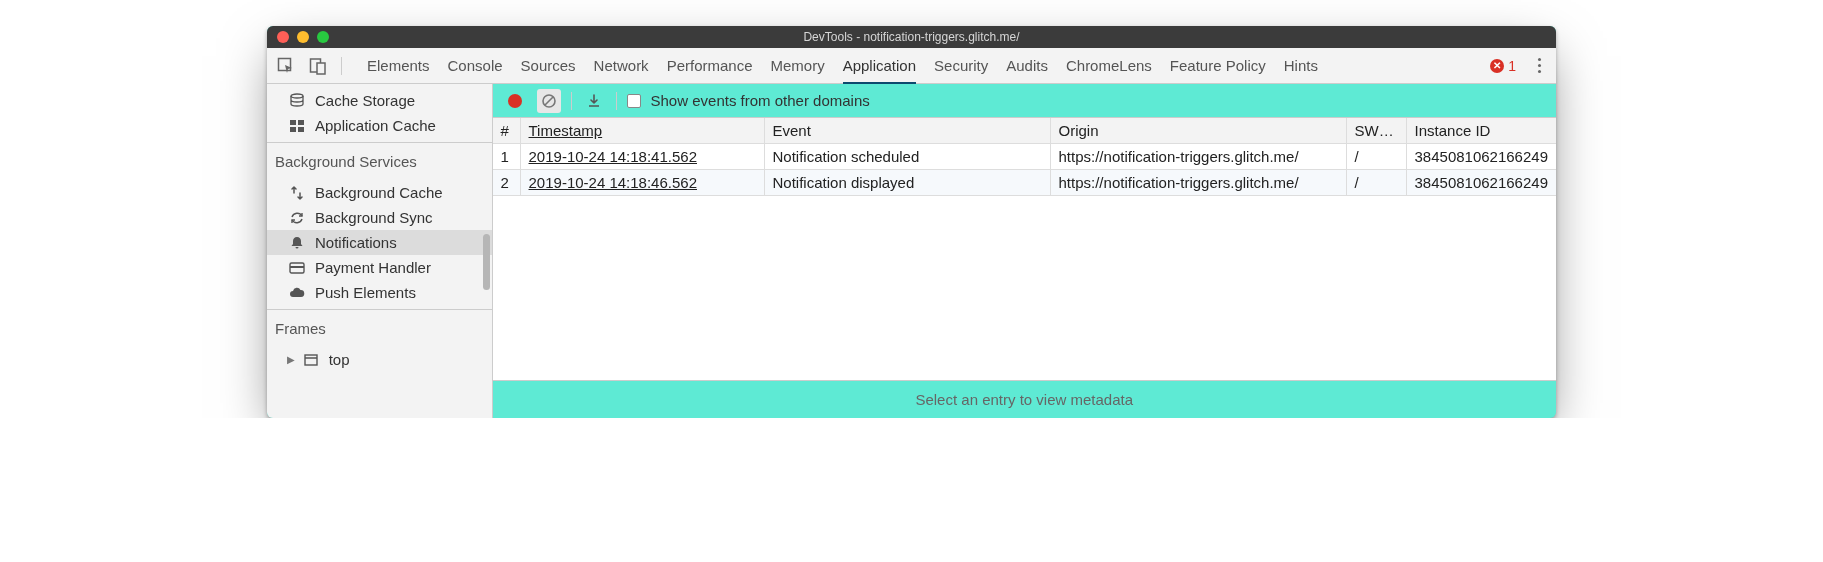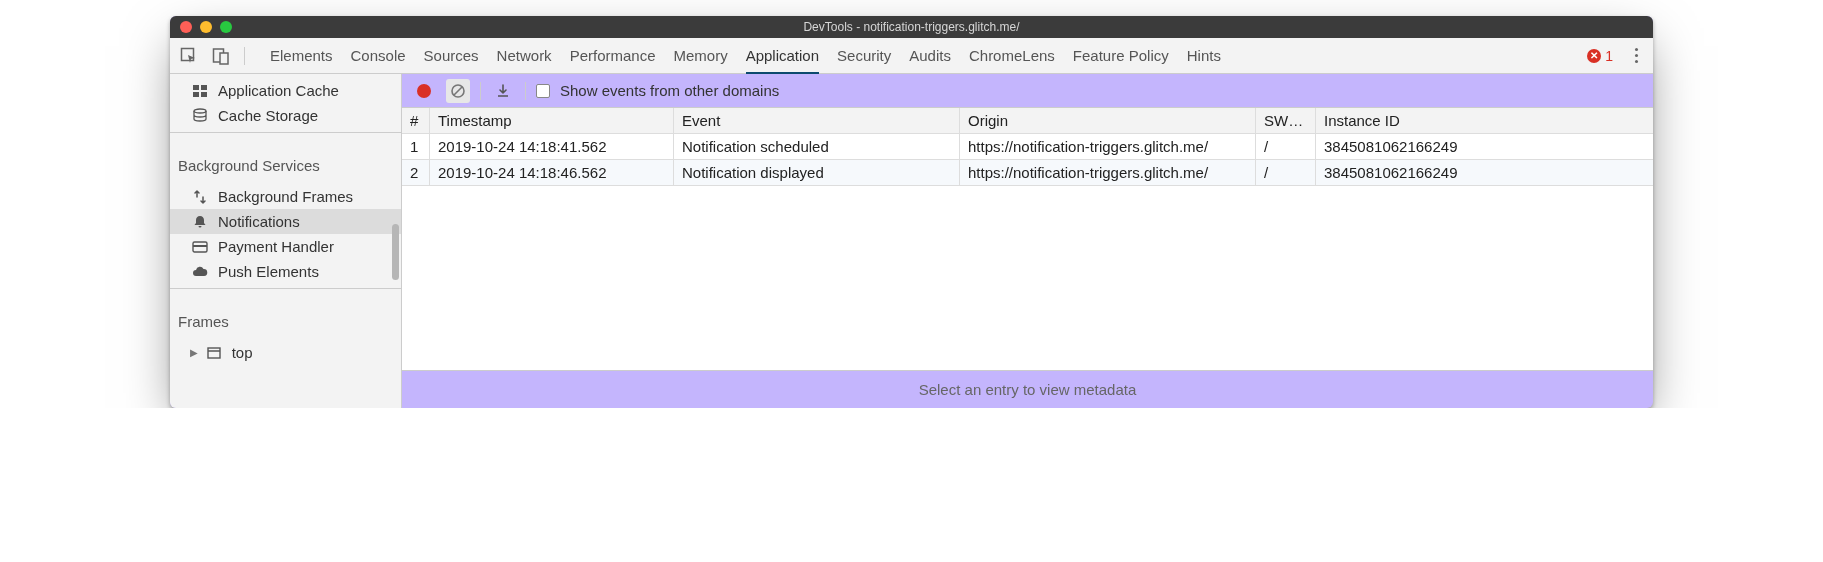--- a/index.html
+++ b/index.html
@@ -4,26 +4,26 @@
 <style>
   * { box-sizing: border-box; margin: 0; padding: 0; }
   body {
     font-family: -apple-system, BlinkMacSystemFont, "Helvetica Neue", Arial, sans-serif;
     font-size: 14px;
     color: #222;
     background: #fff;
     width: 1823px;
   }
   .window {
-    width: 1483px;
-    margin: 16px auto 0 auto;
+    width: 1289px;
+    margin: 26px auto 0 auto;
     border-radius: 6px;
     overflow: hidden;
     box-shadow: 0 20px 50px -10px rgba(0,0,0,0.5), 0 2px 4px rgba(0,0,0,0.3);
-    background: #c4b5fd;
+    background: #5eead4;
   }
   
   .titlebar {
     height: 22px;
     background: #3b3b3b;
     display: flex;
     align-items: center;
     position: relative;
   }
   .traffic-lights { display: flex; gap: 8px; padding-left: 10px; }
@@ -78,21 +78,21 @@
     display: flex; align-items: center;
     padding: 4px 12px 4px 22px;
     gap: 10px;
     font-size: 15px;
     color: #333;
     cursor: pointer;
   }
   .sidebar-item.selected { background: #dcdcdc; }
   .sidebar-item .icon { width: 16px; height: 16px; display: flex; align-items: center; justify-content: center; color: #555; }
   .sidebar-header {
-    padding: 24px 10px 6px 8px;
+    padding: 10px 10px 6px 8px;
     font-size: 15px;
     color: #555;
     border-top: 1px solid #ccc;
   }
   .sidebar-scroll-thumb {
     position: absolute;
     right: 2px;
     top: 150px;
     width: 7px;
     height: 56px;
@@ -135,21 +135,21 @@
   .table-header { background: #f3f3f3; color: #222; font-weight: 400; }
   .cell {
     padding: 4px 8px;
     border-right: 1px solid #ddd;
     overflow: hidden;
     text-overflow: ellipsis;
     white-space: nowrap;
   }
   .cell:last-child { border-right: none; }
   .col-num { width: 28px; text-align: left; }
-  .col-ts  { width: 244px; }
+  .col-ts  { width: 244px; text-decoration: underline; }
   .col-evt { width: 286px; }
   .col-org { width: 296px; }
   .col-sw  { width: 60px; }
   .col-id  { flex: 1; }
   .table-body { flex: 1; background: #fff; }
   .table-row:nth-child(even) { background: #f6f9fc; }
   .detail-hint {
     text-align: center;
     padding: 10px;
     color: #666;
@@ -214,49 +214,58 @@
     </div>
   </div>
 
   <div class="body-row">
 
     <div class="sidebar">
       <div class="sidebar-section">
         <div class="sidebar-item">
           <span class="icon">
             <svg width="16" height="16" viewBox="0 0 16 16">
+                <ellipse cx="8" cy="3" rx="6" ry="2" fill="none" stroke="#555" stroke-width="1.3"></ellipse>
+                <path d="M2 3v4c0 1.1 2.7 2 6 2s6-.9 6-2V3M2 7v4c0 1.1 2.7 2 6 2s6-.9 6-2V7" fill="none" stroke="#555" stroke-width="1.3"></path>
+              </svg>
+          </span>
+          <span>Cache Storage</span>
+        </div>
+        <div class="sidebar-item">
+          <span class="icon">
+            <svg width="16" height="16" viewBox="0 0 16 16">
                 <rect x="1" y="2" width="6" height="5" fill="#555"></rect>
                 <rect x="9" y="2" width="6" height="5" fill="#555"></rect>
                 <rect x="1" y="9" width="6" height="5" fill="#555"></rect>
                 <rect x="9" y="9" width="6" height="5" fill="#555"></rect>
               </svg>
           </span>
           <span>Application Cache</span>
         </div>
-        <div class="sidebar-item">
-          <span class="icon">
-            <svg width="16" height="16" viewBox="0 0 16 16">
-                <ellipse cx="8" cy="3" rx="6" ry="2" fill="none" stroke="#555" stroke-width="1.3"></ellipse>
-                <path d="M2 3v4c0 1.1 2.7 2 6 2s6-.9 6-2V3M2 7v4c0 1.1 2.7 2 6 2s6-.9 6-2V7" fill="none" stroke="#555" stroke-width="1.3"></path>
-              </svg>
-          </span>
-          <span>Cache Storage</span>
-        </div>
       </div>
 
       <div class="sidebar-header">Background Services</div>
 
       <div class="sidebar-section">
         <div class="sidebar-item">
           <span class="icon">
             <svg width="16" height="16" viewBox="0 0 16 16">
                 <path d="M5 2v6M5 2l-2 2M5 2l2 2M11 14V8M11 14l-2-2M11 14l2-2" fill="none" stroke="#555" stroke-width="1.5" stroke-linecap="round"></path>
               </svg>
           </span>
-          <span>Background Frames</span>
+          <span>Background Cache</span>
+        </div>
+        <div class="sidebar-item">
+          <span class="icon">
+            <svg width="16" height="16" viewBox="0 0 16 16">
+                <path d="M13 6A5.5 5.5 0 0 0 3 7M3 10a5.5 5.5 0 0 0 10-1" fill="none" stroke="#555" stroke-width="1.4"></path>
+                <path d="M13 3v3h-3M3 13v-3h3" fill="none" stroke="#555" stroke-width="1.4"></path>
+              </svg>
+          </span>
+          <span>Background Sync</span>
         </div>
         <div class="sidebar-item selected">
           <span class="icon">
             <svg width="16" height="16" viewBox="0 0 16 16">
                 <path d="M8 2c-2.5 0-4 2-4 4v3l-1.5 2h11L12 9V6c0-2-1.5-4-4-4z M6.5 12a1.5 1.5 0 0 0 3 0" fill="#555"></path>
               </svg>
           </span>
           <span>Notifications</span>
         </div>
         <div class="sidebar-item">

